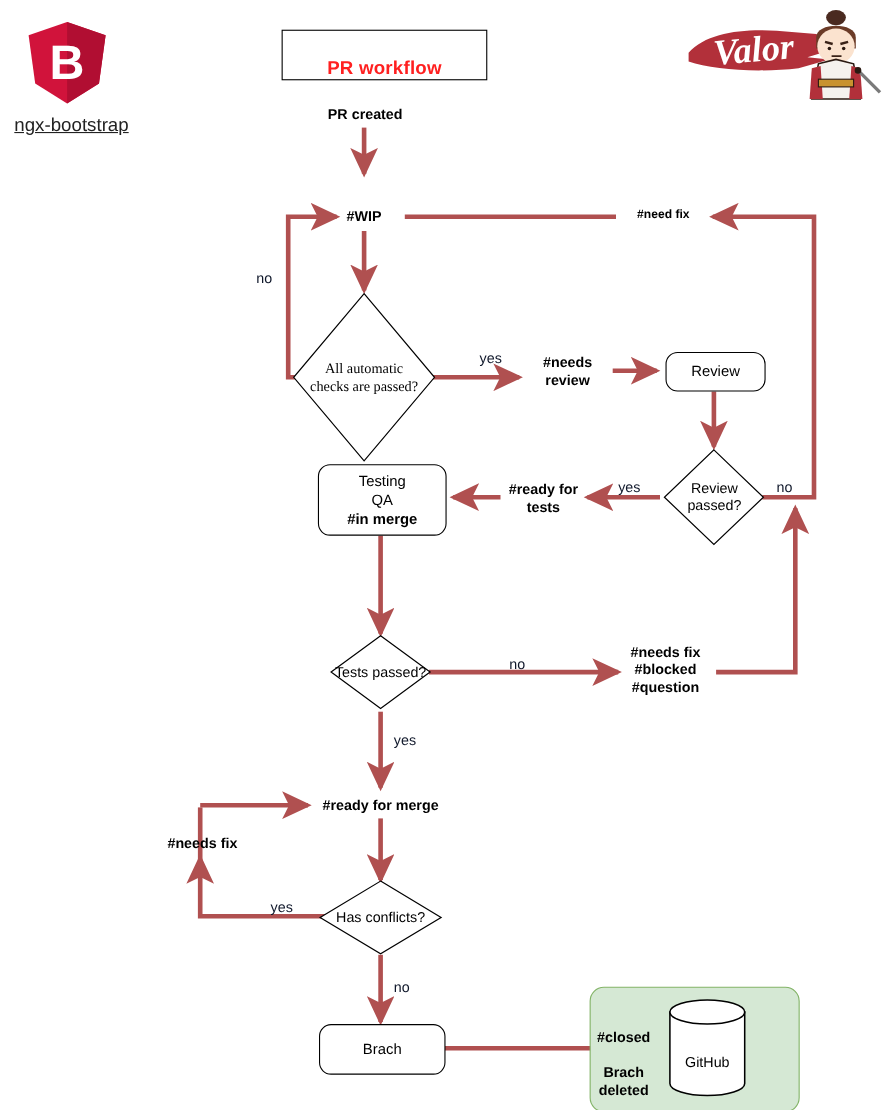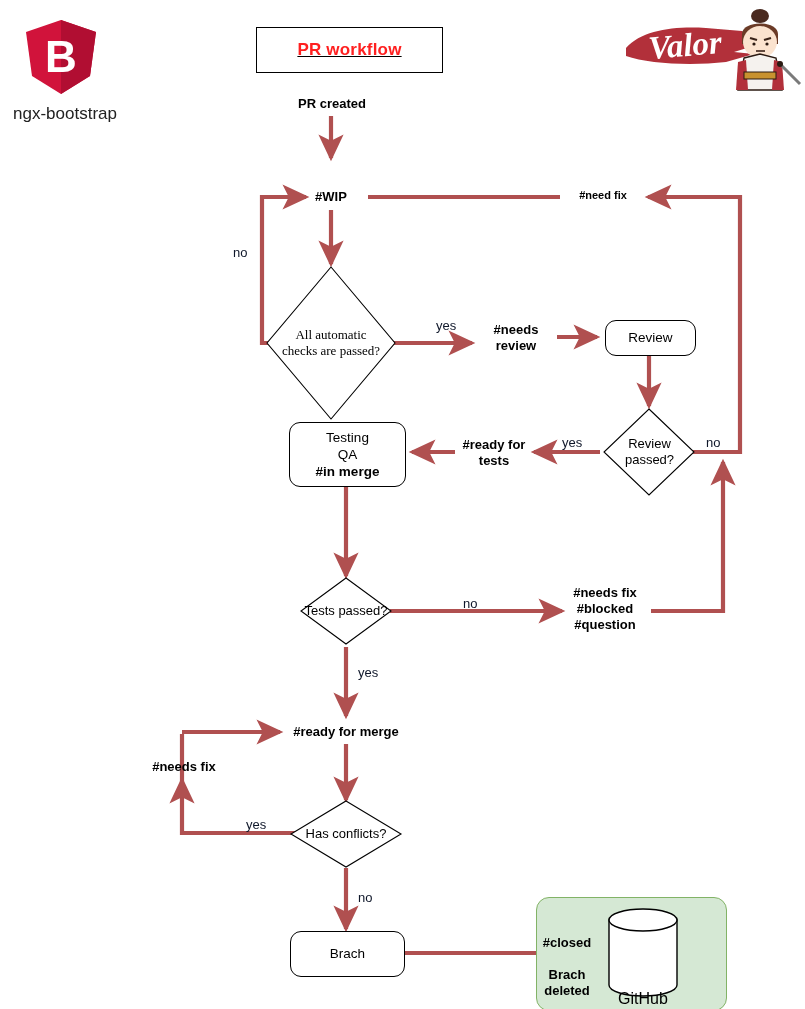--- a/index.html
+++ b/index.html
@@ -8,46 +8,46 @@
     font-family:"Liberation Sans",sans-serif;color:#000;
   }
   #canvas{position:absolute;left:0;top:0;width:805px;height:1009px;}
   svg.layer{position:absolute;left:0;top:0;width:805px;height:1009px;pointer-events:none;}
   .txt{position:absolute;text-align:center;line-height:1.22;}
   .bold{font-weight:bold;}
   
   #title-box{
     position:absolute;left:256px;top:27px;width:185px;height:44px;
     border:1px solid #000;background:#fff;
-    display:flex;align-items:center;justify-content:center;text-decoration:underline;
+    display:flex;align-items:flex-end;justify-content:center;
   }
   #title-text{font-size:17px;font-weight:bold;color:#ff2020;letter-spacing:.2px;}
   
   #ngx-logo{position:absolute;left:6px;top:12px;width:120px;height:100px;}
   #ngx-caption{
     position:absolute;left:-6px;top:92px;width:130px;text-align:center;
-    font-size:17px;color:#222;
+    font-size:17px;color:#222;text-decoration:underline;
   }
   
   #valor-logo{position:absolute;left:614px;top:4px;width:190px;height:92px;}
   
   .rbox{
     position:absolute;border:1.3px solid #000;border-radius:11px;background:#fff;
     display:flex;align-items:center;justify-content:center;
     font-size:13.5px;line-height:1.28;text-align:center;
   }
   .diamond-label{
     position:absolute;display:flex;align-items:center;justify-content:center;
     font-size:13px;line-height:1.25;text-align:center;
   }
   .green-panel{
     position:absolute;background:#d5e8d4;border:1.5px solid #82b366;border-radius:13px;
   }
   .cyl-label{
-    position:absolute;font-size:16px;text-align:center;margin-top:32px;
+    position:absolute;font-size:13px;text-align:center;
   }
   .lbl{position:absolute;font-size:13px;color:#0f172a;white-space:nowrap;}
 </style>
 </head>
 <body>
 
 <div id="canvas">
 
   <div id="ngx-logo">
     <svg viewBox="0 0 120 100" width="120" height="100">

